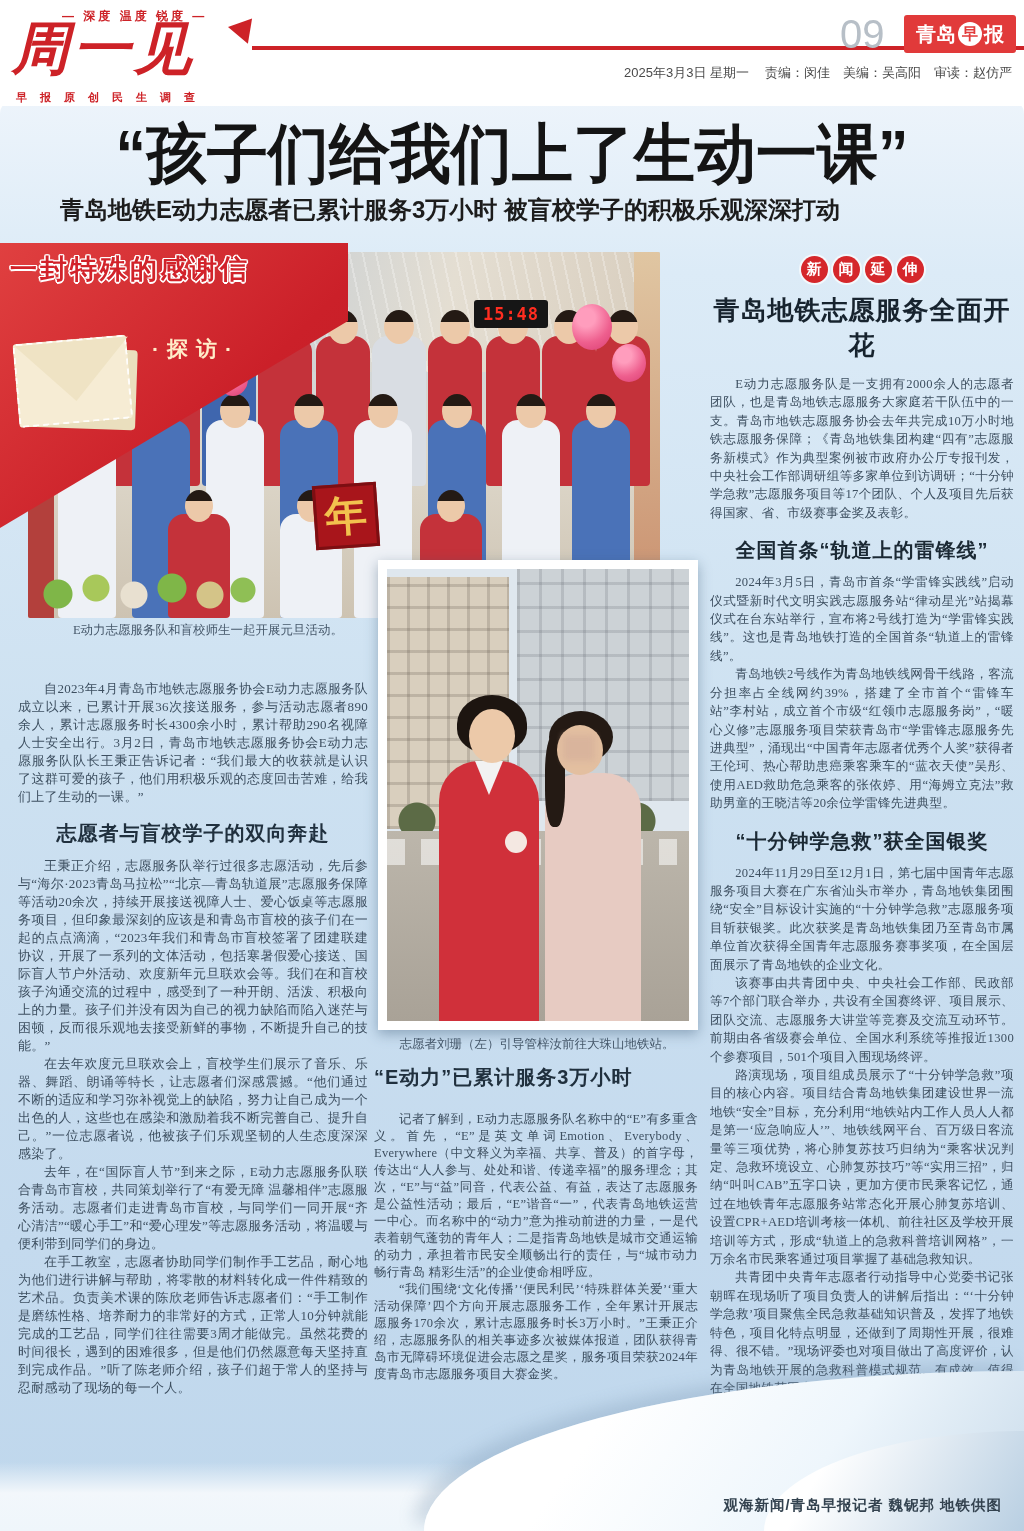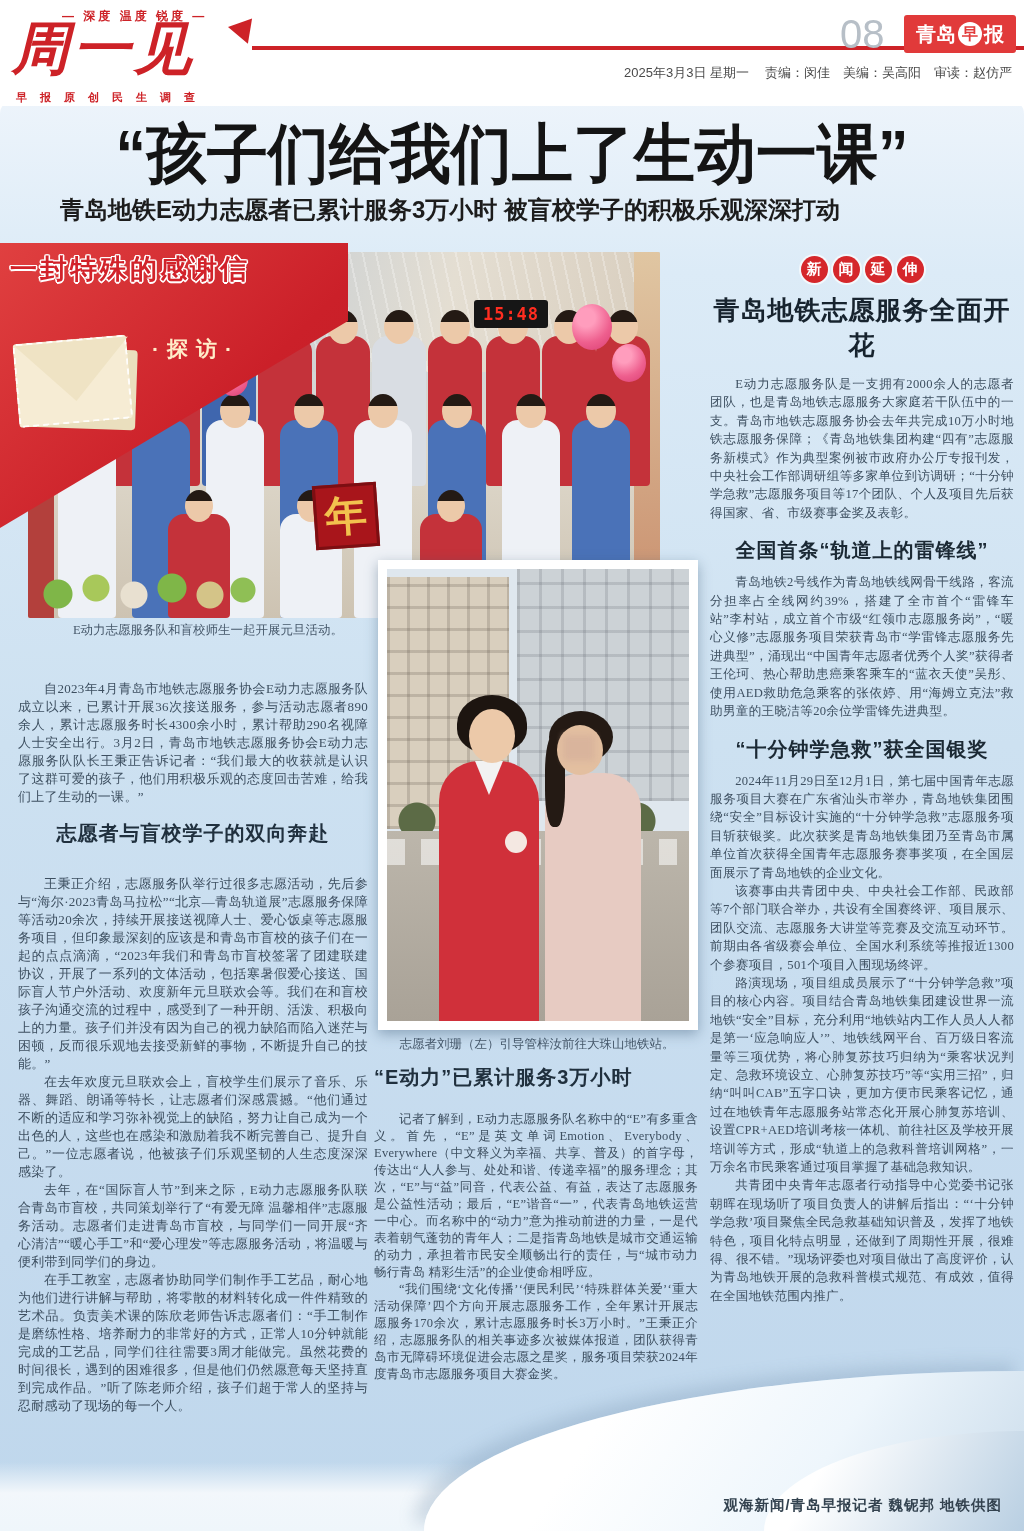--- a/index.html
+++ b/index.html
@@ -93,21 +93,21 @@
   .caption2 { position:absolute; left:374px; top:1036px; width:326px; text-align:center;
     font-size:12.5px; color:#46586a; z-index:3; }
   .col-left { position:absolute; left:18px; top:680px; width:350px; z-index:3; }
   .col-mid  { position:absolute; left:374px; top:1064px; width:324px; z-index:3; }
   .col-right{ position:absolute; left:710px; top:256px; width:304px; z-index:3; }
   .body-p { font-size:13px; line-height:18px; letter-spacing:.3px; color:#3d4f60;
     text-align:justify; text-indent:2em; }
   .col-mid .body-p { font-size:12.5px; line-height:17px; }
   .col-right .body-p { font-size:12.6px; line-height:18.4px; }
   .sec-title { font-family:"Liberation Sans",sans-serif; font-weight:bold; color:#20303e;
-    text-align:center; font-size:20px; margin:14px 0 28px; letter-spacing:1px; }
+    text-align:center; font-size:20px; margin:14px 0 10px; letter-spacing:1px; }
   .col-mid .sec-title { text-align:left; margin:0 0 20px; font-size:20px; }
   .news-badge { display:flex; justify-content:center; gap:5px; margin-bottom:10px; }
   .news-badge span { width:27px; height:27px; background:#d5272b; color:#fff; border-radius:50%;
     font-family:"Liberation Sans",sans-serif; font-size:15px; font-weight:bold;
     display:inline-flex; align-items:center; justify-content:center;
     box-shadow:0 0 0 2px rgba(255,255,255,.65); }
   .news-h1 { font-family:"Liberation Sans",sans-serif; font-size:26px; font-weight:900; color:#17232e;
     text-align:center; margin-bottom:12px; letter-spacing:1px; }
   .news-h2 { font-family:"Liberation Sans",sans-serif; font-size:20px; font-weight:bold; color:#1b2934;
     text-align:center; margin:15px 0 9px; letter-spacing:1px; }
@@ -168,21 +168,21 @@
 <body>
 
 <div id="page">
 
   <div class="header">
     <div class="tagline">— 深度 温度 锐度 —</div>
     <div class="logo">周一见</div>
     <div class="logo-arrow"></div>
     <div class="logo-sub">早报原创民生调查</div>
     <div class="red-rule"></div>
-    <div class="page-num">08</div>
+    <div class="page-num">09</div>
     <div class="masthead">
       <span>青岛</span>
         <span class="mh-circle">早</span>
         <span>报</span>
     </div>
     <div class="dateline">
       <span>2025年3月3日 星期一</span><span class="sep"></span><span>责编：闵佳　美编：吴高阳　审读：赵仿严</span>
     </div>
   </div>
 
@@ -323,20 +323,21 @@
   <div class="col-right">
     <div class="news-badge">
       <span>新</span>
       <span>闻</span>
       <span>延</span>
       <span>伸</span>
     </div>
     <div class="news-h1">青岛地铁志愿服务全面开花</div>
     <p class="body-p">E动力志愿服务队是一支拥有2000余人的志愿者团队，也是青岛地铁志愿服务大家庭若干队伍中的一支。青岛市地铁志愿服务协会去年共完成10万小时地铁志愿服务保障；《青岛地铁集团构建“四有”志愿服务新模式》作为典型案例被市政府办公厅专报刊发，中央社会工作部调研组等多家单位到访调研；“十分钟学急救”志愿服务项目等17个团队、个人及项目先后获得国家、省、市级赛事金奖及表彰。</p>
     <div class="news-h2">全国首条“轨道上的雷锋线”</div>
+    <p class="body-p">2024年3月5日，青岛市首条“学雷锋实践线”启动仪式暨新时代文明实践志愿服务站“律动星光”站揭幕仪式在台东站举行，宣布将2号线打造为“学雷锋实践线”。这也是青岛地铁打造的全国首条“轨道上的雷锋线”。</p>
     <p class="body-p">青岛地铁2号线作为青岛地铁线网骨干线路，客流分担率占全线网约39%，搭建了全市首个“雷锋车站”李村站，成立首个市级“红领巾志愿服务岗”，“暖心义修”志愿服务项目荣获青岛市“学雷锋志愿服务先进典型”，涌现出“中国青年志愿者优秀个人奖”获得者王伦珂、热心帮助患癌乘客乘车的“蓝衣天使”吴彤、使用AED救助危急乘客的张依婷、用“海姆立克法”救助男童的王晓洁等20余位学雷锋先进典型。</p>
     <div class="news-h2">“十分钟学急救”获全国银奖</div>
     <p class="body-p">2024年11月29日至12月1日，第七届中国青年志愿服务项目大赛在广东省汕头市举办，青岛地铁集团围绕“安全”目标设计实施的“十分钟学急救”志愿服务项目斩获银奖。此次获奖是青岛地铁集团乃至青岛市属单位首次获得全国青年志愿服务赛事奖项，在全国层面展示了青岛地铁的企业文化。</p>
     <p class="body-p">该赛事由共青团中央、中央社会工作部、民政部等7个部门联合举办，共设有全国赛终评、项目展示、团队交流、志愿服务大讲堂等竞赛及交流互动环节。前期由各省级赛会单位、全国水利系统等推报近1300个参赛项目，501个项目入围现场终评。</p>
     <p class="body-p">路演现场，项目组成员展示了“十分钟学急救”项目的核心内容。项目结合青岛地铁集团建设世界一流地铁“安全”目标，充分利用“地铁站内工作人员人人都是第一‘应急响应人’”、地铁线网平台、百万级日客流量等三项优势，将心肺复苏技巧归纳为“乘客状况判定、急救环境设立、心肺复苏技巧”等“实用三招”，归纳“叫叫CAB”五字口诀，更加方便市民乘客记忆，通过在地铁青年志愿服务站常态化开展心肺复苏培训、设置CPR+AED培训考核一体机、前往社区及学校开展培训等方式，形成“轨道上的急救科普培训网格”，一万余名市民乘客通过项目掌握了基础急救知识。</p>
     <p class="body-p">共青团中央青年志愿者行动指导中心党委书记张朝晖在现场听了项目负责人的讲解后指出：“‘十分钟学急救’项目聚焦全民急救基础知识普及，发挥了地铁特色，项目化特点明显，还做到了周期性开展，很难得、很不错。”现场评委也对项目做出了高度评价，认为青岛地铁开展的急救科普模式规范、有成效，值得在全国地铁范围内推广。</p>
   </div>
 
   <div class="bottom-band"></div>
   <div class="curl"></div>

